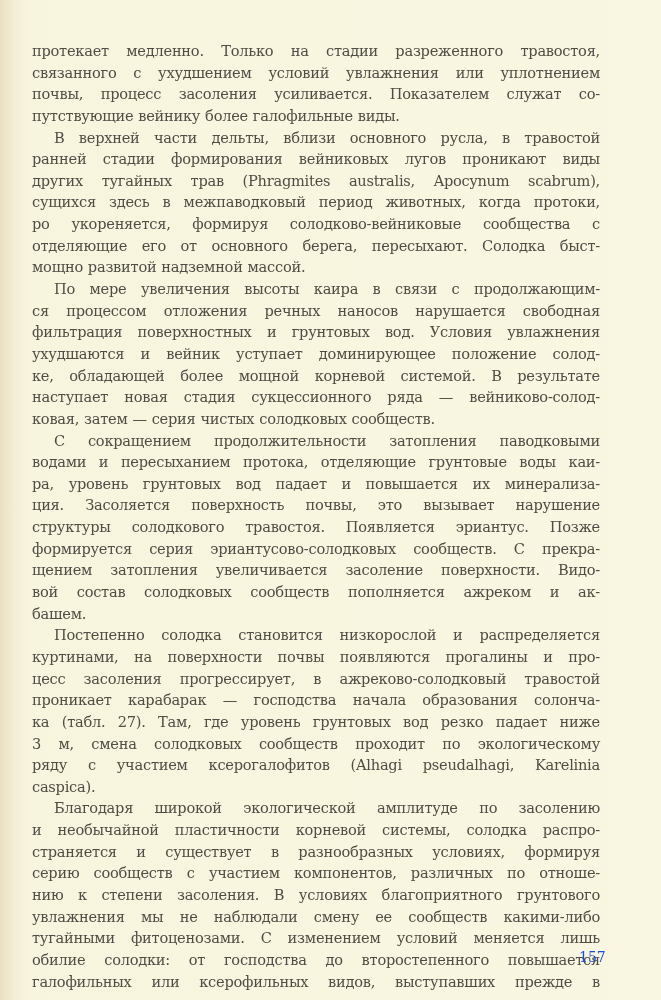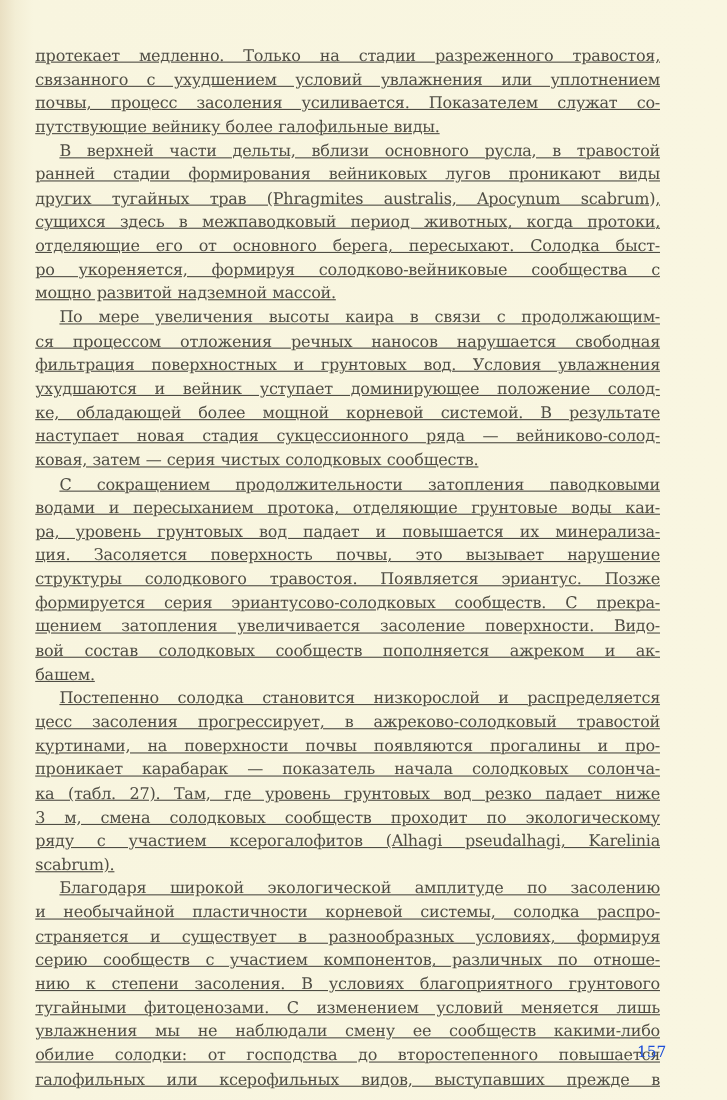--- a/index.html
+++ b/index.html
@@ -13,21 +13,21 @@
       position: absolute; left: 32px; top: 40px; width: 568px;
       font-family: "DejaVu Serif", serif;
       font-size: 14.6px;
       line-height: 21.65px;
       color: #4f4d44;
       letter-spacing: -0.25px;
       word-spacing: 0.5px;
     }
     .line {
       display: block; white-space: nowrap; text-align: justify;
-      text-align-last: justify; height: 21.65px; text-decoration: underline;
+      text-align-last: justify; height: 21.65px;
     }
     .line.last { text-align-last: left; }
     .line.indent { padding-left: 22px; }
     .page-number {
       position: absolute; left: 579px; top: 949px;
       font-family: "DejaVu Serif", serif; font-size: 14px; color: #1d4ed8;
     }
   </style>
 </head>
 <body>
@@ -37,22 +37,22 @@
       <span class="line">протекает медленно. Только на стадии разреженного травостоя,</span>
       <span class="line">связанного с ухудшением условий увлажнения или уплотнением</span>
       <span class="line">почвы, процесс засоления усиливается. Показателем служат со-</span>
       <span class="line last">путствующие вейнику более галофильные виды.</span>
     </div>
     <div>
       <span class="line indent">В верхней части дельты, вблизи основного русла, в травостой</span>
       <span class="line">ранней стадии формирования вейниковых лугов проникают виды</span>
       <span class="line">других тугайных трав (Phragmites australis, Apocynum scabrum),</span>
       <span class="line">сущихся здесь в межпаводковый период животных, когда протоки,</span>
+      <span class="line">ро укореняется, формируя солодково-вейниковые сообщества с</span>
       <span class="line">отделяющие его от основного берега, пересыхают. Солодка быст-</span>
-      <span class="line">ро укореняется, формируя солодково-вейниковые сообщества с</span>
       <span class="line last">мощно развитой надземной массой.</span>
     </div>
     <div>
       <span class="line indent">По мере увеличения высоты каира в связи с продолжающим-</span>
       <span class="line">ся процессом отложения речных наносов нарушается свободная</span>
       <span class="line">фильтрация поверхностных и грунтовых вод. Условия увлажнения</span>
       <span class="line">ухудшаются и вейник уступает доминирующее положение солод-</span>
       <span class="line">ке, обладающей более мощной корневой системой. В результате</span>
       <span class="line">наступает новая стадия сукцессионного ряда — вейниково-солод-</span>
       <span class="line last">ковая, затем — серия чистых солодковых сообществ.</span>
@@ -63,33 +63,33 @@
       <span class="line">ра, уровень грунтовых вод падает и повышается их минерализа-</span>
       <span class="line">ция. Засоляется поверхность почвы, это вызывает нарушение</span>
       <span class="line">структуры солодкового травостоя. Появляется эриантус. Позже</span>
       <span class="line">формируется серия эриантусово-солодковых сообществ. С прекра-</span>
       <span class="line">щением затопления увеличивается засоление поверхности. Видо-</span>
       <span class="line">вой состав солодковых сообществ пополняется ажреком и ак-</span>
       <span class="line last">башем.</span>
     </div>
     <div>
       <span class="line indent">Постепенно солодка становится низкорослой и распределяется</span>
+      <span class="line">куртинами, на поверхности почвы появляются прогалины и про-</span>
       <span class="line">цесс засоления прогрессирует, в ажреково-солодковый травостой</span>
-      <span class="line">куртинами, на поверхности почвы появляются прогалины и про-</span>
-      <span class="line">проникает карабарак — показатель начала солодковых солонча-</span>
+      <span class="line">проникает карабарак — господства начала образования солонча-</span>
       <span class="line">ка (табл. 27). Там, где уровень грунтовых вод резко падает ниже</span>
       <span class="line">3 м, смена солодковых сообществ проходит по экологическому</span>
       <span class="line">ряду с участием ксерогалофитов (Alhagi pseudalhagi, Karelinia</span>
-      <span class="line last">scabrum).</span>
+      <span class="line last">caspica).</span>
     </div>
     <div>
       <span class="line indent">Благодаря широкой экологической амплитуде по засолению</span>
       <span class="line">и необычайной пластичности корневой системы, солодка распро-</span>
       <span class="line">страняется и существует в разнообразных условиях, формируя</span>
       <span class="line">серию сообществ с участием компонентов, различных по отноше-</span>
       <span class="line">нию к степени засоления. В условиях благоприятного грунтового</span>
+      <span class="line">увлажнения мы не наблюдали смену ее сообществ какими-либо</span>
       <span class="line">тугайными фитоценозами. С изменением условий меняется лишь</span>
-      <span class="line">увлажнения мы не наблюдали смену ее сообществ какими-либо</span>
       <span class="line">обилие солодки: от господства до второстепенного повышается</span>
       <span class="line">галофильных или ксерофильных видов, выступавших прежде в</span>
     </div>
   </div>
 <div class="page-number">157</div>
 
 </body></html>

